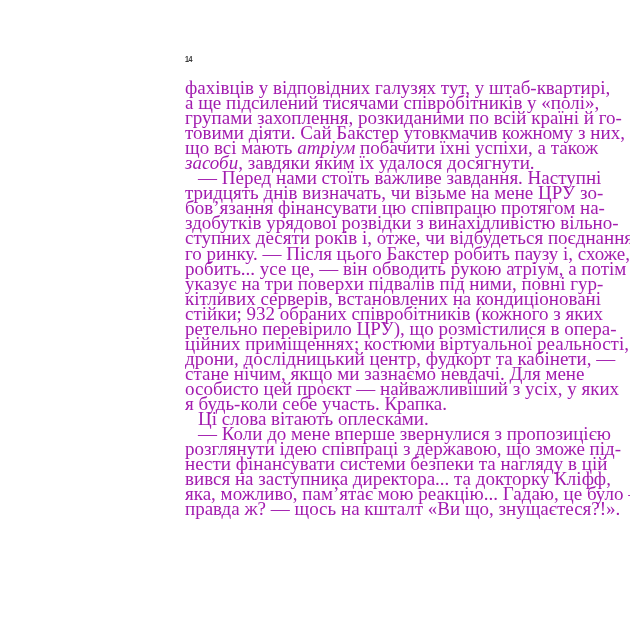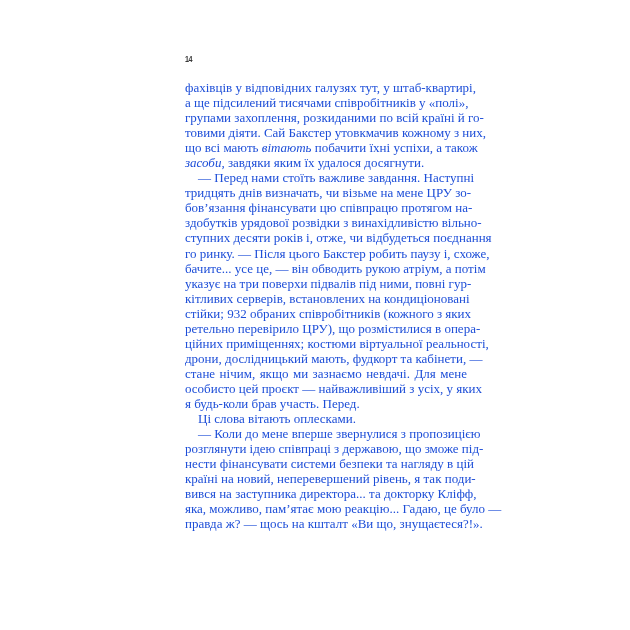--- a/index.html
+++ b/index.html
@@ -32,23 +32,23 @@
       letter-spacing: -0.5px;
       transform: scaleX(0.8);
       transform-origin: left top;
     }
     .text-block {
       position: absolute;
       left: 185px;
       top: 80px;
       width: 282px;
       font-family: "Liberation Serif", serif;
-      font-size: 13px;
+      font-size: 19px;
       line-height: 15.05px;
-      color: #1d4ed8;
+      color: #a21caf;
     }
     .line {
       display: block;
       white-space: nowrap;
       text-align: justify;
       text-align-last: justify;
       height: 15.05px;
       overflow: visible;
     }
     .line.last {
@@ -65,40 +65,39 @@
 </head>
 <body>
 
 <div class="page">
   <div class="page-number">14</div>
   <div class="text-block" id="text-block">
       <span class="line">фахівців у відповідних галузях тут, у штаб-квартирі,</span>
       <span class="line">а ще підсилений тисячами співробітників у «полі»,</span>
       <span class="line">групами захоплення, розкиданими по всій країні й го-</span>
       <span class="line">товими діяти. Сай Бакстер утовкмачив кожному з них,</span>
-      <span class="line"><span>що всі мають </span><em>вітають</em><span> побачити їхні успіхи, а також</span></span>
+      <span class="line"><span>що всі мають </span><em>атріум</em><span> побачити їхні успіхи, а також</span></span>
       <span class="line last"><em>засоби</em><span>, завдяки яким їх удалося досягнути.</span></span>
       <span class="line indent">— Перед нами стоїть важливе завдання. Наступні</span>
       <span class="line">тридцять днів визначать, чи візьме на мене ЦРУ зо-</span>
       <span class="line">бов’язання фінансувати цю співпрацю протягом на-</span>
       <span class="line">здобутків урядової розвідки з винахідливістю вільно-</span>
       <span class="line">ступних десяти років і, отже, чи відбудеться поєднання</span>
       <span class="line">го ринку. — Після цього Бакстер робить паузу і, схоже,</span>
-      <span class="line">бачите... усе це, — він обводить рукою атріум, а потім</span>
+      <span class="line">робить... усе це, — він обводить рукою атріум, а потім</span>
       <span class="line">указує на три поверхи підвалів під ними, повні гур-</span>
       <span class="line">кітливих серверів, встановлених на кондиціоновані</span>
       <span class="line">стійки; 932 обраних співробітників (кожного з яких</span>
       <span class="line">ретельно перевірило ЦРУ), що розмістилися в опера-</span>
       <span class="line">ційних приміщеннях; костюми віртуальної реальності,</span>
-      <span class="line">дрони, дослідницький мають, фудкорт та кабінети, —</span>
+      <span class="line">дрони, дослідницький центр, фудкорт та кабінети, —</span>
       <span class="line">стане нічим, якщо ми зазнаємо невдачі. Для мене</span>
       <span class="line">особисто цей проєкт — найважливіший з усіх, у яких</span>
-      <span class="line last">я будь-коли брав участь. Перед.</span>
+      <span class="line last">я будь-коли себе участь. Крапка.</span>
       <span class="line indent last">Ці слова вітають оплесками.</span>
       <span class="line indent">— Коли до мене вперше звернулися з пропозицією</span>
       <span class="line">розглянути ідею співпраці з державою, що зможе під-</span>
       <span class="line">нести фінансувати системи безпеки та нагляду в цій</span>
-      <span class="line">країні на новий, неперевершений рівень, я так поди-</span>
       <span class="line">вився на заступника директора... та докторку Кліфф,</span>
       <span class="line">яка, можливо, пам’ятає мою реакцію... Гадаю, це було —</span>
       <span class="line">правда ж? — щось на кшталт «Ви що, знущаєтеся?!».</span>
     </div>
 </div>
 
 </body></html>

